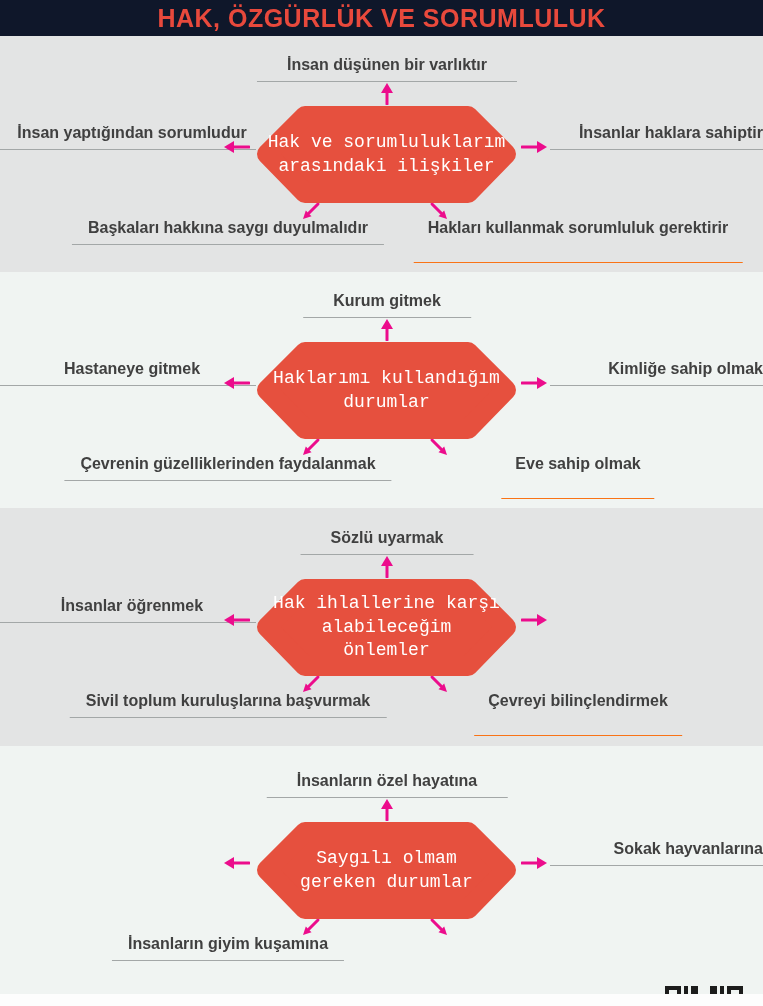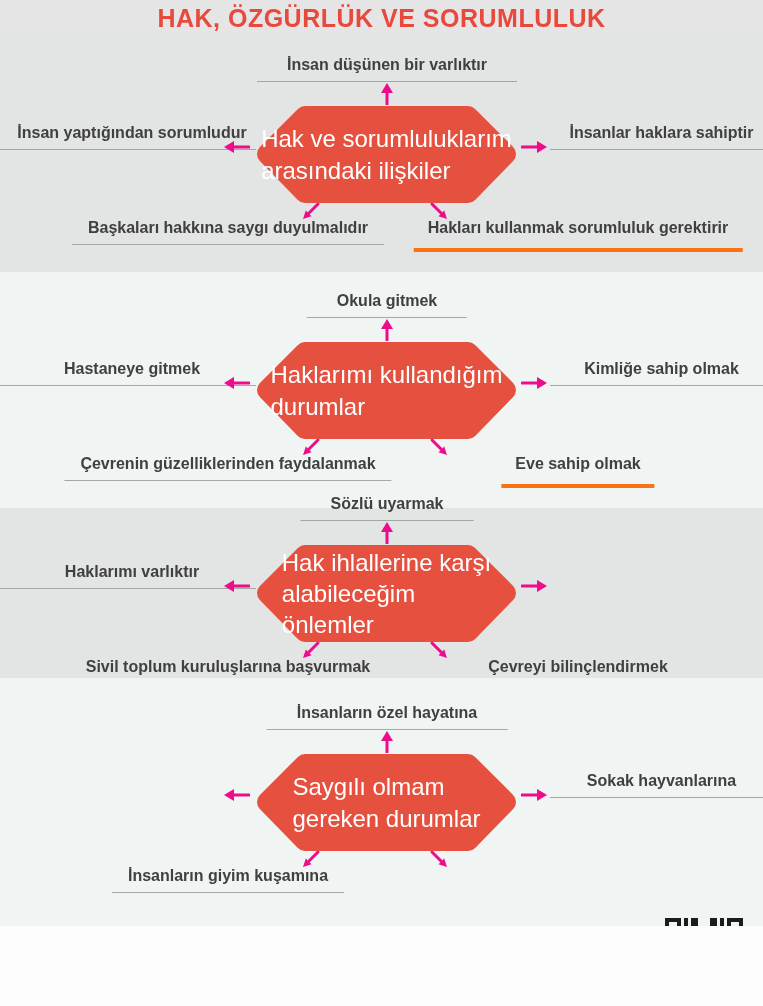--- a/index.html
+++ b/index.html
@@ -7,51 +7,53 @@
     width:763px;height:1006px;
     background:#fdfdfd;
     font-family:"Liberation Sans","DejaVu Sans",sans-serif;
     overflow:hidden;
     position:relative;
   }
   
   #title-strip{
     height:36px;width:763px;
     display:flex;align-items:center;justify-content:center;
-    background:#e5e5e5;
+    background:#0f172a;
   }
   #title-strip h1{
     margin:0;
     font-size:25px;font-weight:bold;
     letter-spacing:.5px;
     color:#e8493c;
   }
   
   #sections{width:763px;}
   .panel{
     position:relative;
     width:763px;height:236px;
   }
   #sections .panel:nth-child(odd){background:#e3e4e4;}
   #sections .panel:nth-child(even){background:#f0f4f2;}
-  #sections .panel:nth-child(3){height:170px;}
+  #sections .panel:nth-child(3){height:238px;}
   #sections .panel:nth-child(4){height:248px;}
 
   
   .hex-wrap{
     position:absolute;left:255px;top:calc(50% - 48px);
     width:263px;height:97px;
   }
   .hex-wrap svg{position:absolute;left:0;top:0;}
   .hex-text{
     position:absolute;inset:0;
     display:flex;align-items:center;justify-content:center;
+    text-align:center;
     color:#ffffff;
-    font-size:24px;line-height:1.3;
+    font-size:18px;line-height:1.3;
     white-space:pre-line;
+    font-family:Liberation Mono, monospace;
   }
 
   
   .lbl{
     position:absolute;
     color:#404040;
     font-size:16px;font-weight:bold;
     line-height:1.25;
   }
   .lbl-top{
@@ -65,37 +67,37 @@
     left:0;bottom:calc(50% + 4px);
     width:248px;
     white-space:nowrap;text-align:center;
     padding-bottom:6px;
     border-bottom:1px solid #a3a7a7;
     padding-left:8px;
   }
   .lbl-right{
     left:550px;bottom:calc(50% + 4px);
     width:203px;
-    text-align:center;
+    text-align:right;
     padding:0 0 6px 10px;
     border-bottom:1px solid #a3a7a7;
   }
   .lbl-bl{
     left:228px;top:calc(50% + 64px);
     transform:translateX(-50%);
     white-space:nowrap;
     padding:0 16px 6px 16px;
     border-bottom:1px solid #a3a7a7;
   }
   .lbl-br{
     left:578px;top:calc(50% + 64px);
     transform:translateX(-50%);
     white-space:nowrap;text-align:center;
-    padding:0 14px 10px 14px;
-    border-bottom:4px solid #f97316;
+    padding:0 14px 24px 14px;
+    border-bottom:1px solid #f97316;
   }
 
   
   .arr{position:absolute;}
   .arr-up{left:380px;top:calc(50% - 71px);}
   .arr-left{left:224px;top:calc(50% - 14px);}
   .arr-right{left:521px;top:calc(50% - 14px);}
   .arr-dl{left:300px;top:calc(50% + 46px);}
   .arr-dr{left:428px;top:calc(50% + 46px);}
 
@@ -162,21 +164,21 @@
         <polygon points="12,48 50,10 213,10 251,48 213,87 50,87" fill="#e6503e" stroke="#e6503e" stroke-width="20" stroke-linejoin="round"></polygon>
       </svg>
       <div class="hex-text">Hak ve sorumluluklarım
 arasındaki ilişkiler</div>
     </div>
 
   </div>
 
   <div class="panel">
 
-    <div class="lbl lbl-top">Okula gitmek</div>
+    <div class="lbl lbl-top">Kurum gitmek</div>
     <div class="lbl lbl-left">Hastaneye gitmek</div>
     <div class="lbl lbl-right">Kimliğe sahip olmak</div>
     <div class="lbl lbl-bl">Çevrenin güzelliklerinden faydalanmak</div>
     <div class="lbl lbl-br">Eve sahip olmak</div>
 
     <span class="arr arr-up">
       <svg width="14" height="22" viewBox="0 0 14 22">
         <line x1="7" y1="21" x2="7" y2="8" stroke="#ec0c8c" stroke-width="3" stroke-linecap="round"></line>
         <polygon points="7,0 1,10 13,10" fill="#ec0c8c"></polygon>
       </svg>
@@ -212,21 +214,21 @@
       </svg>
       <div class="hex-text">Haklarımı kullandığım
 durumlar</div>
     </div>
 
   </div>
 
   <div class="panel">
 
     <div class="lbl lbl-top">Sözlü uyarmak</div>
-    <div class="lbl lbl-left">Haklarımı varlıktır</div>
+    <div class="lbl lbl-left">İnsanlar öğrenmek</div>
     <div class="lbl lbl-bl">Sivil toplum kuruluşlarına başvurmak</div>
     <div class="lbl lbl-br">Çevreyi bilinçlendirmek</div>
 
     <span class="arr arr-up">
       <svg width="14" height="22" viewBox="0 0 14 22">
         <line x1="7" y1="21" x2="7" y2="8" stroke="#ec0c8c" stroke-width="3" stroke-linecap="round"></line>
         <polygon points="7,0 1,10 13,10" fill="#ec0c8c"></polygon>
       </svg>
     </span>
     <span class="arr arr-left">

